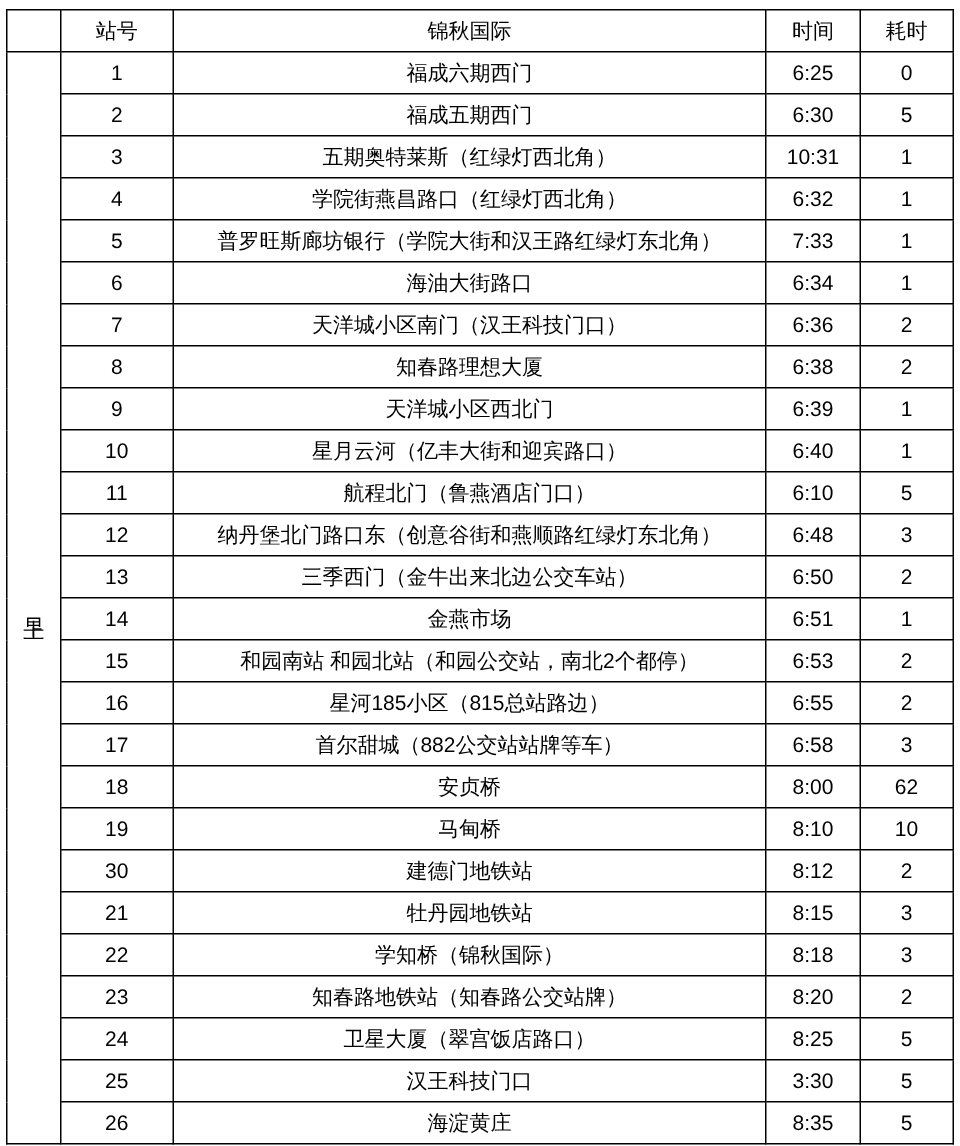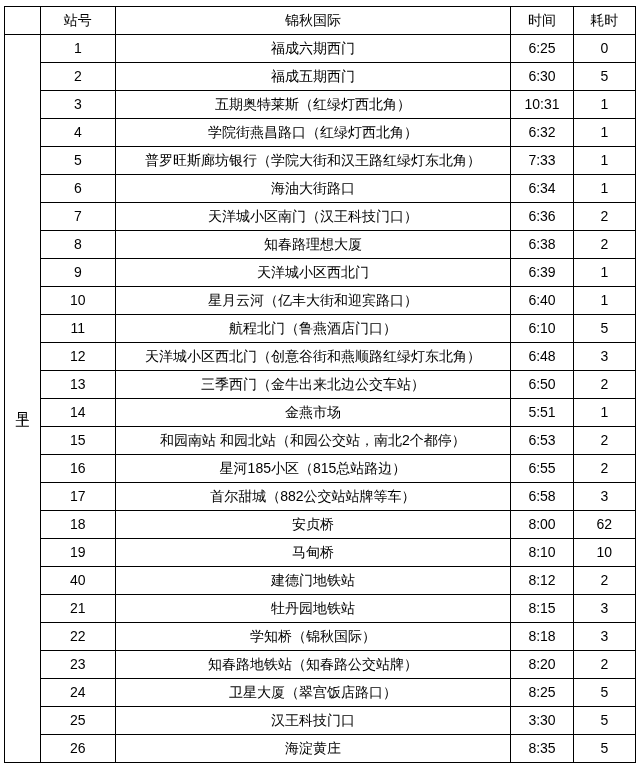--- a/index.html
+++ b/index.html
@@ -163,34 +163,34 @@
           <td class="cell-dur">1</td>
         </tr>
         <tr>
           <td class="cell-no">11</td>
           <td class="cell-loc">航程北门（鲁燕酒店门口）</td>
           <td class="cell-time">6:10</td>
           <td class="cell-dur">5</td>
         </tr>
         <tr>
           <td class="cell-no">12</td>
-          <td class="cell-loc">天洋城小区西北门（创意谷街和燕顺路红绿灯东北角）</td>
+          <td class="cell-loc">纳丹堡北门路口东（创意谷街和燕顺路红绿灯东北角）</td>
           <td class="cell-time">6:48</td>
           <td class="cell-dur">3</td>
         </tr>
         <tr>
           <td class="cell-no">13</td>
           <td class="cell-loc">三季西门（金牛出来北边公交车站）</td>
           <td class="cell-time">6:50</td>
           <td class="cell-dur">2</td>
         </tr>
         <tr>
           <td class="cell-no">14</td>
           <td class="cell-loc">金燕市场</td>
-          <td class="cell-time">5:51</td>
+          <td class="cell-time">6:51</td>
           <td class="cell-dur">1</td>
         </tr>
         <tr>
           <td class="cell-no">15</td>
           <td class="cell-loc">和园南站  和园北站（和园公交站，南北2个都停）</td>
           <td class="cell-time">6:53</td>
           <td class="cell-dur">2</td>
         </tr>
         <tr>
           <td class="cell-no">16</td>
@@ -210,21 +210,21 @@
           <td class="cell-time">8:00</td>
           <td class="cell-dur">62</td>
         </tr>
         <tr>
           <td class="cell-no">19</td>
           <td class="cell-loc">马甸桥</td>
           <td class="cell-time">8:10</td>
           <td class="cell-dur">10</td>
         </tr>
         <tr>
-          <td class="cell-no">40</td>
+          <td class="cell-no">30</td>
           <td class="cell-loc">建德门地铁站</td>
           <td class="cell-time">8:12</td>
           <td class="cell-dur">2</td>
         </tr>
         <tr>
           <td class="cell-no">21</td>
           <td class="cell-loc">牡丹园地铁站</td>
           <td class="cell-time">8:15</td>
           <td class="cell-dur">3</td>
         </tr>

